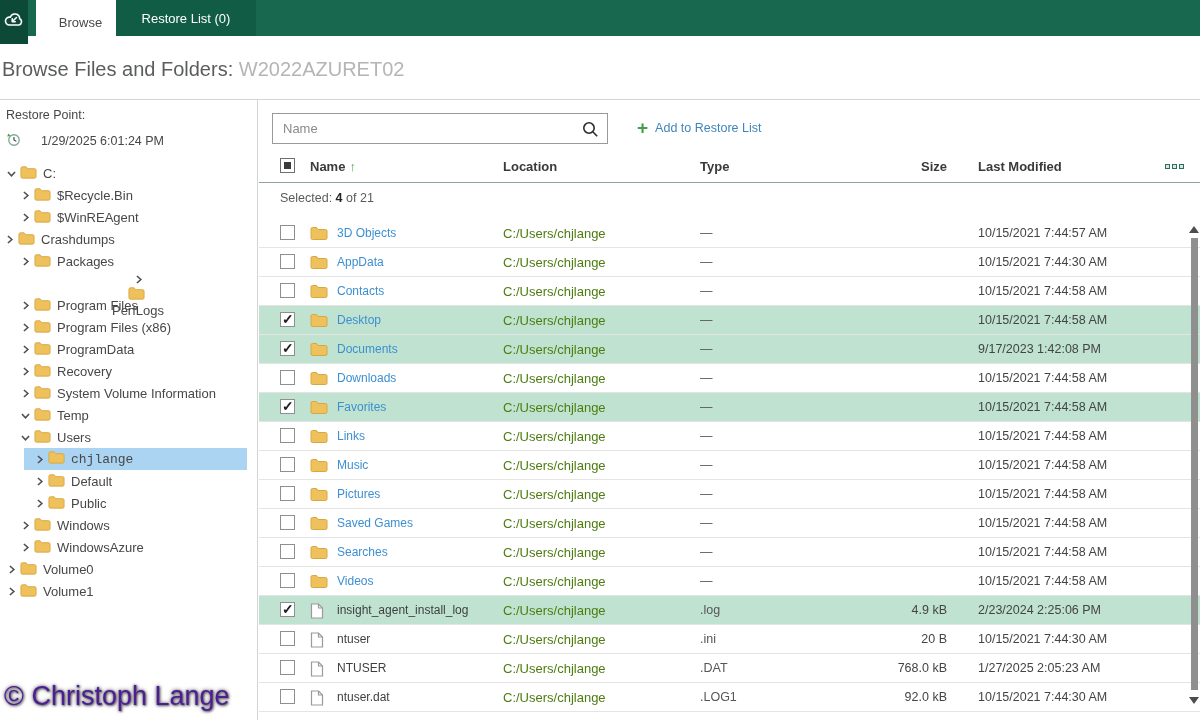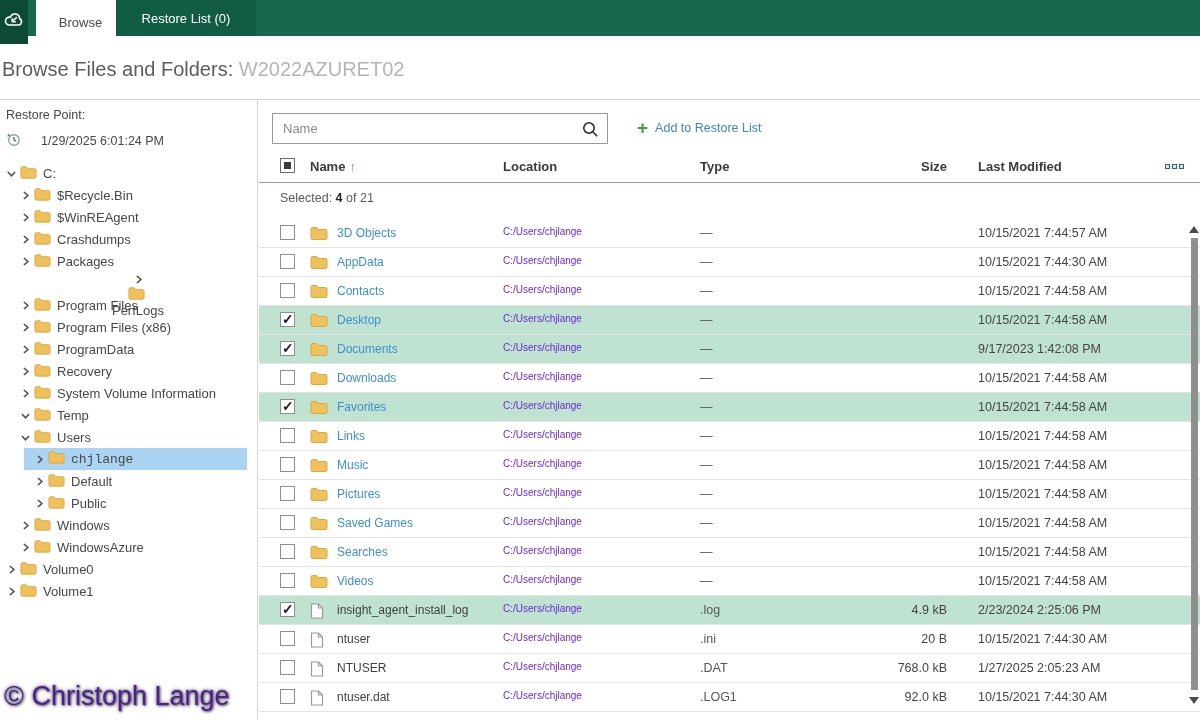--- a/index.html
+++ b/index.html
@@ -72,21 +72,21 @@
   .trow.checked { background:#bfe3d0; }
   .cb { position:absolute; left:21px; top:6px; width:15px; height:15px;
         border:1px solid #8f8f8f; background:#fff; cursor:pointer; }
   .trow.checked .cb::after { content:"✓"; position:absolute; left:1px; top:-2px;
         font-size:14px; font-weight:bold; color:#1d1d1d; }
   .icon { position:absolute; left:51px; top:7px; }
   .trow:not(.file) .icon.file { display:none; }
   .fname { position:absolute; left:78px; top:7px; font-size:12px; color:#3d8fd1;
            text-decoration:none; cursor:pointer;text-align:right; }
   .trow.file .fname { color:#3f3f3f; cursor:default; }
-  .floc  { position:absolute; left:244px; top:7px; font-size:10px; color:#6d28d9; }
+  .floc  { position:absolute; left:244px; top:7px; font-size:13px; color:#4d7c0f; }
   .ftype { position:absolute; left:441px; top:7px; font-size:12.5px; color:#565656; }
   .fsize { position:absolute; left:590px; width:98px; top:7px; font-size:12.5px; color:#444; text-align:right; }
   .fmod  { position:absolute; left:719px; top:7px; font-size:12.5px; color:#444; }
 
   
   .sb-up { position:absolute; right:1px; top:126px; width:0; height:0;
            border-left:5px solid transparent; border-right:5px solid transparent;
            border-bottom:7px solid #4c4c4c; cursor:pointer; }
   .sb-thumb { position:absolute; right:2px; top:138px; width:7px; height:452px; background:#8f8f8f; cursor:pointer; }
   .sb-down { position:absolute; right:1px; top:597px; width:0; height:0;
@@ -170,21 +170,21 @@
           </svg>
 
     </span>
     <span class="ficon">
       <svg width="17" height="14" viewBox="0 0 18 14">
             <path d="M1 3 a1.5 1.5 0 0 1 1.5-1.5 h4 l1.6 2 h7.4 a1.5 1.5 0 0 1 1.5 1.5 v7 a1.5 1.5 0 0 1 -1.5 1.5 h-13 a1.5 1.5 0 0 1 -1.5 -1.5 Z" fill="#efc15c" stroke="#d9a73f" stroke-width="1"></path>
           </svg>
     </span>
     <span class="tlabel">$WinREAgent</span>
   </div>
-      <div class="node" style="padding-left: 18px;">
+      <div class="node" style="padding-left: 2px;">
     <span class="chev">
       <svg class="chev-right" width="11" height="11" viewBox="0 0 14 14" fill="none" stroke="#4f4f4f" stroke-width="2">
             <path d="M5 2.5 L10 7 L5 11.5"></path>
           </svg>
 
     </span>
     <span class="ficon">
       <svg width="17" height="14" viewBox="0 0 18 14">
             <path d="M1 3 a1.5 1.5 0 0 1 1.5-1.5 h4 l1.6 2 h7.4 a1.5 1.5 0 0 1 1.5 1.5 v7 a1.5 1.5 0 0 1 -1.5 1.5 h-13 a1.5 1.5 0 0 1 -1.5 -1.5 Z" fill="#efc15c" stroke="#d9a73f" stroke-width="1"></path>
           </svg>

